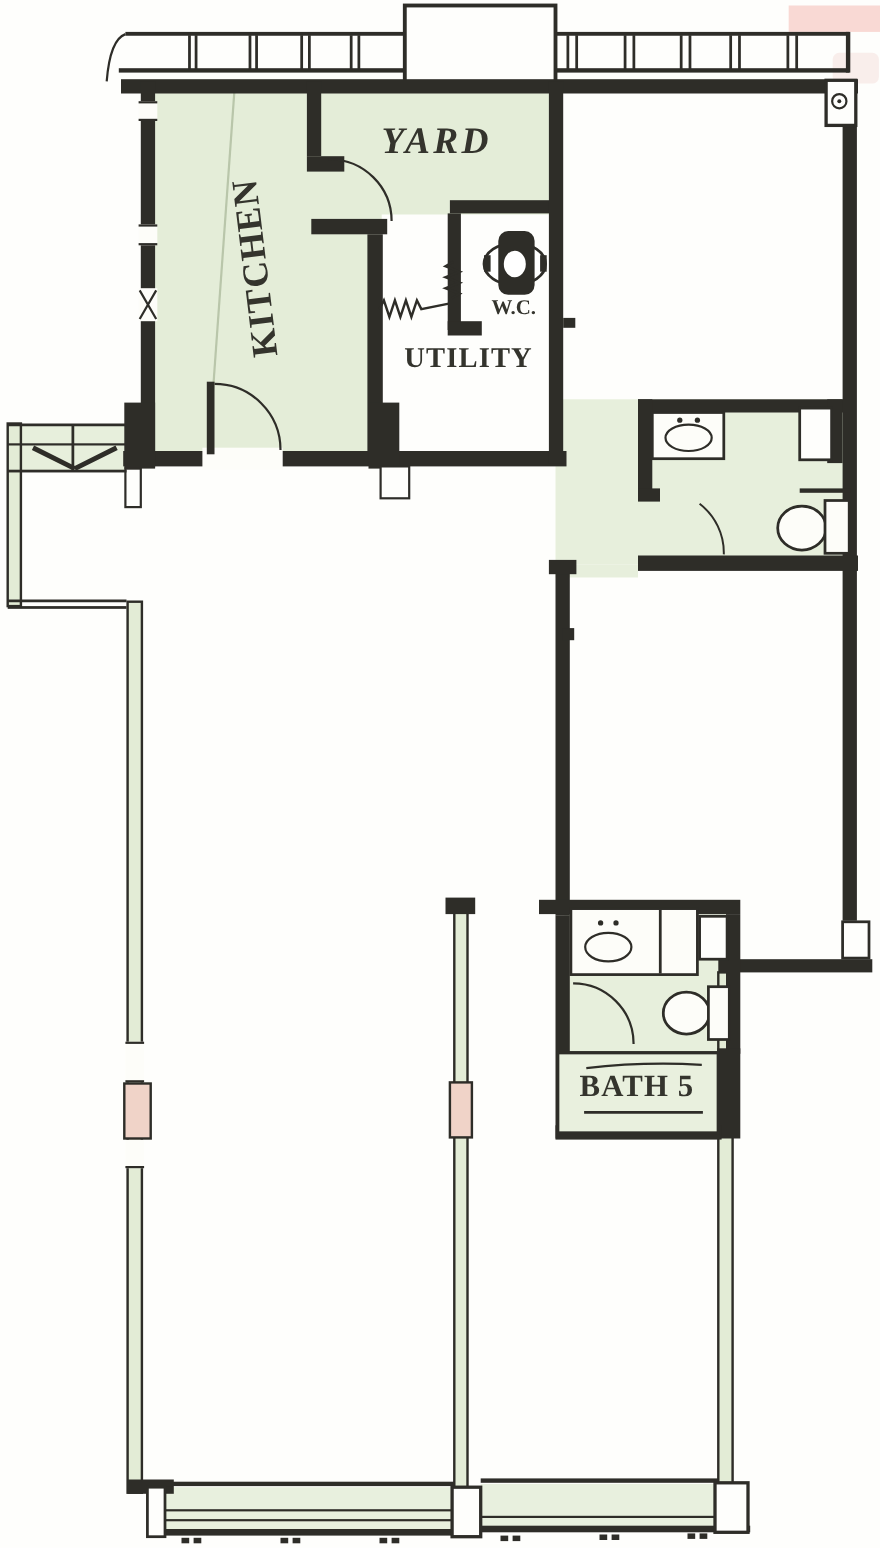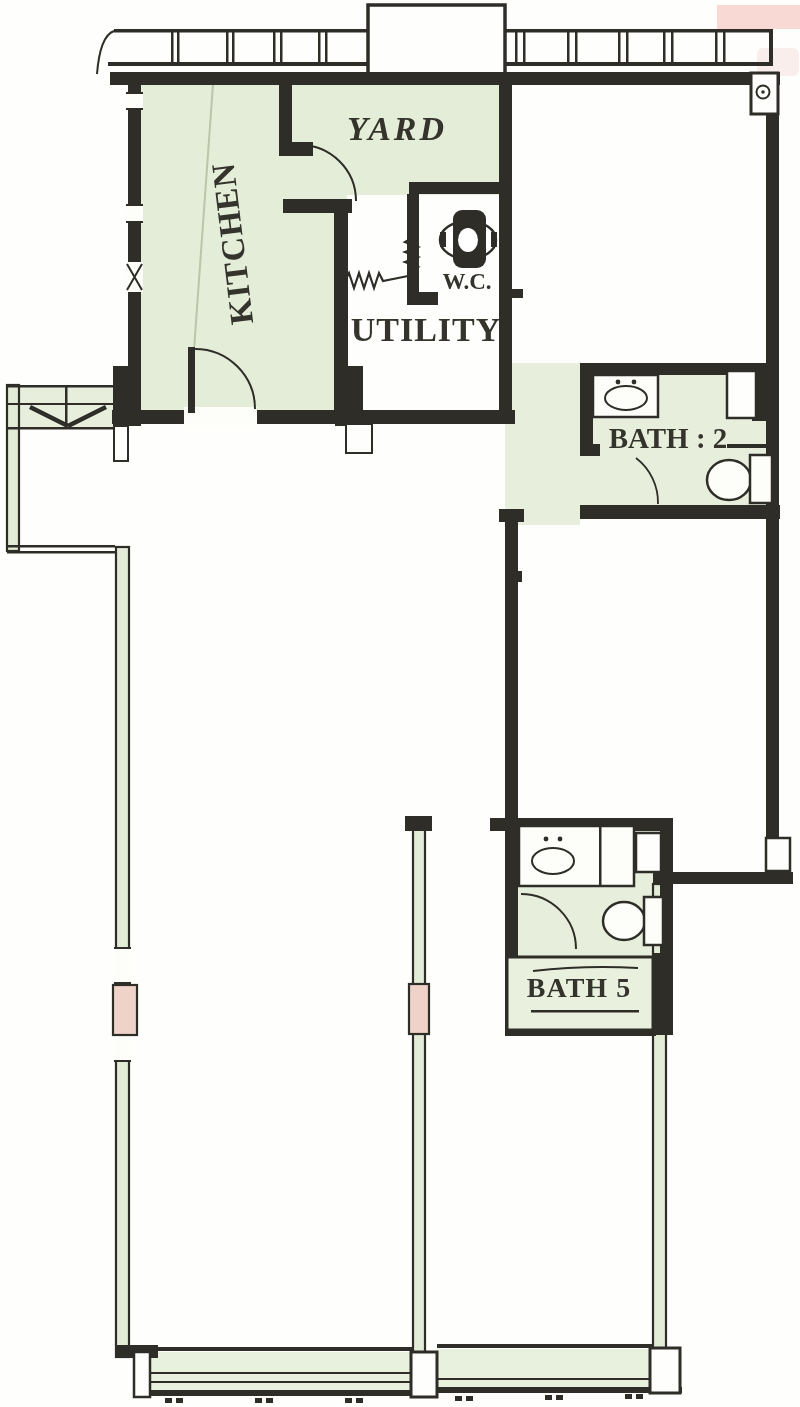--- a/index.html
+++ b/index.html
@@ -223,17 +223,16 @@
       <rect class="wall" x="545" y="1395" width="7" height="5"></rect>
           <rect class="wall" x="556" y="1395" width="7" height="5"></rect>
       <rect class="wall" x="625" y="1394" width="7" height="5"></rect>
           <rect class="wall" x="636" y="1394" width="7" height="5"></rect>
     </g>
   </g>
 </svg>
 
 <div class="lbl" style="left:148px;top:227px;width:170px;font-size:33px;letter-spacing:1px;transform:rotate(-97deg);">KITCHEN</div>
 <div class="lbl" style="left:332px;top:112px;width:130px;font-size:34px;letter-spacing:3px;font-style:italic;">YARD</div>
-<div class="lbl" style="left:417px;top:270px;width:100px;font-size:23px;">W.C.</div>
-<div class="lbl" style="left:341px;top:313px;width:170px;font-size:34px;letter-spacing:1px;">UTILITY</div>
-<div class="lbl" style="left:588px;top:424px;width:160px;font-size:29px;">BATH : 2</div>
+<div class="lbl" style="left:417px;top:270px;width:100px;font-size:19px;">W.C.</div>
+<div class="lbl" style="left:341px;top:313px;width:170px;font-size:26px;letter-spacing:1px;">UTILITY</div>
 <div class="lbl" style="left:509px;top:974px;width:140px;font-size:28px;letter-spacing:1px;">BATH 5</div>
 </div>
 
 </body></html>

